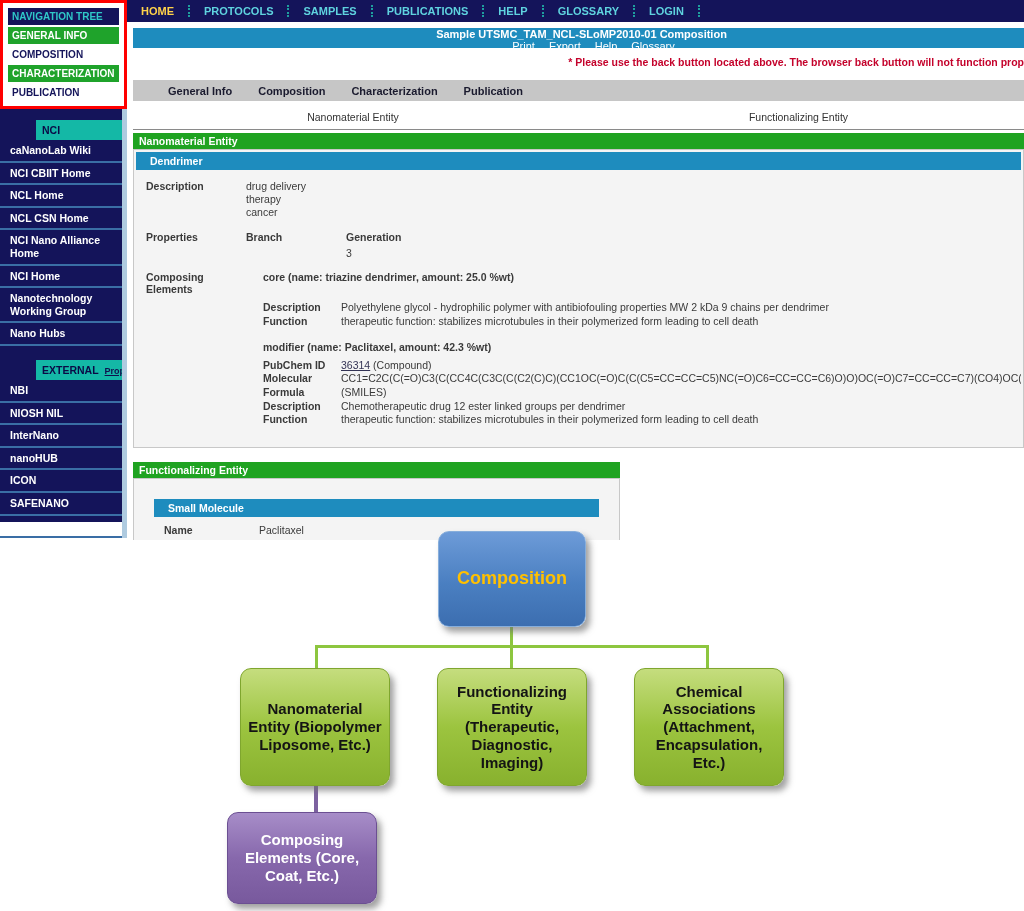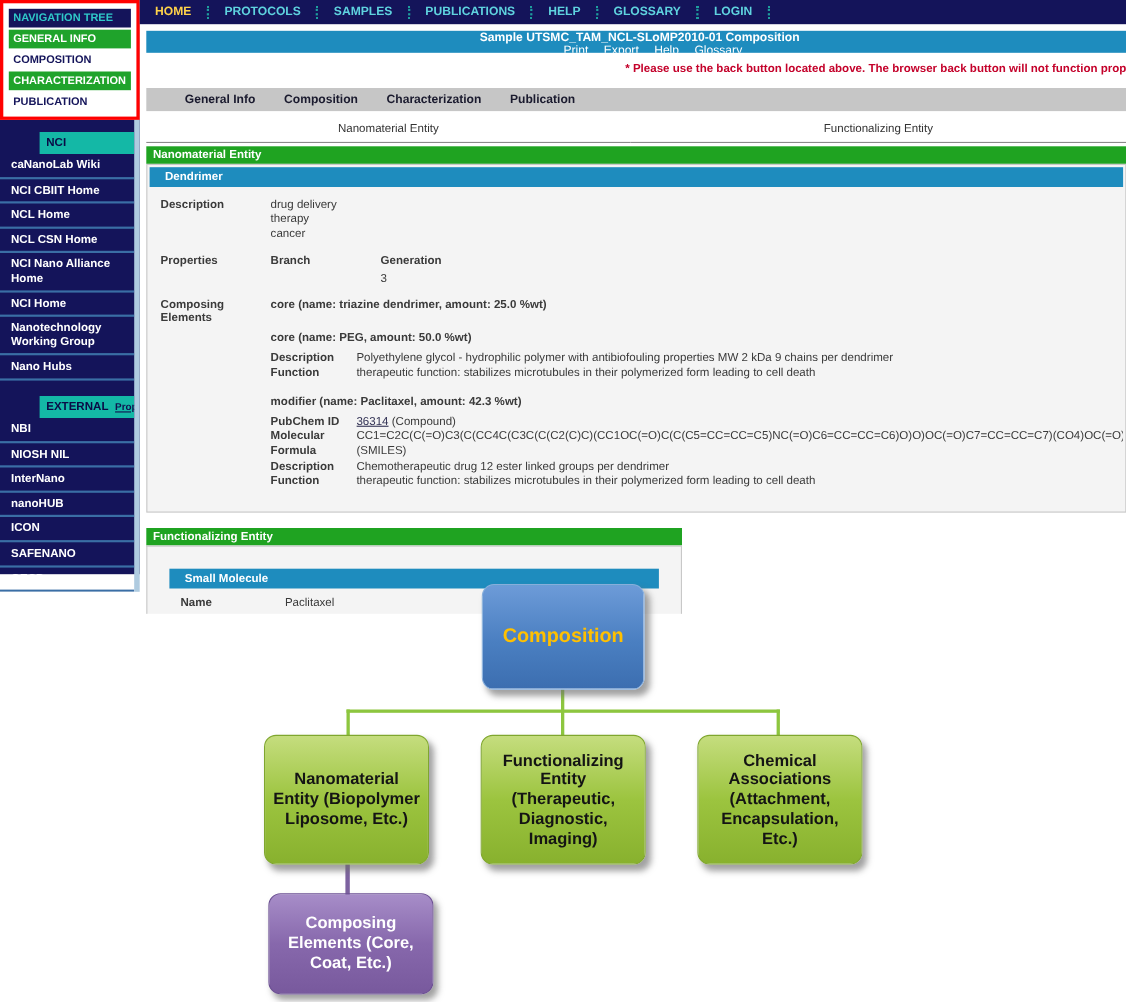--- a/index.html
+++ b/index.html
@@ -51,21 +51,21 @@
   .entity-bar { background:#1E8CBE; color:#fff; font-weight:bold; font-size:10.5px; padding:3px 0 3px 14px; }
   .content { padding:10px 0 0 10px; font-size:10.5px; color:#3A3A3A; }
   .row { display:flex; margin-bottom:12px; }
   .row-label { width:100px; font-weight:bold; flex-shrink:0; }
   .row-value { flex:1; line-height:1.25; }
   .prop-grid { display:flex; }
   .prop-col { width:100px; }
   .prop-name { font-weight:bold; display:block; }
   .prop-val { margin-top:4px; }
 
-  .ce-wrap { flex:1; overflow:hidden; }
+  .ce-wrap { flex:1; overflow:hidden;margin-left:17px; }
   .ce-title { font-weight:bold; margin:0 0 6px 0; }
   .ce-row { display:flex; line-height:1.3; }
   .ce-label { width:78px; font-weight:bold; flex-shrink:0; }
   .ce-value { flex:1; overflow:hidden; }
   .nowrap-line { display:block; white-space:nowrap; overflow:hidden; }
   .ce-link { text-decoration:underline; color:#333355; cursor:pointer; }
   .ce-gap { height:12px; }
 
   .func-section { width:487px; margin-top:14px; }
   .func-body { border:1px solid #C8C8C8; border-bottom:none; background:#F4F4F4; padding:20px; height:62px; overflow:hidden; }
@@ -74,21 +74,21 @@
   .f-label { width:95px; font-weight:bold; flex-shrink:0; }
 
   
   .dg { position:absolute; }
   .dg-box { border-radius:11px; text-align:center; display:flex; align-items:center; justify-content:center; font-weight:bold; line-height:1.18; padding:4px 6px; box-shadow:4px 5px 6px rgba(110,110,110,0.65); }
   .dg-root { left:438px; top:531px; width:148px; height:96px; font-size:18px; color:#FFC000;
     background:linear-gradient(180deg,#6D9BD8 0%,#4A7FC1 55%,#3C6EB0 100%); border:1px solid #87AEDB; }
   .dg-green { top:668px; width:150px; height:118px; font-size:15px; color:#141414;
     background:linear-gradient(180deg,#C5DD7E 0%,#9CC43F 50%,#88B12E 100%); border:1px solid #7FA62E; }
   .dg-g1 { left:240px; } .dg-g2 { left:437px; } .dg-g3 { left:634px; }
-  .dg-purple { left:244px; top:812px; width:150px; height:92px; font-size:15px; color:#FFFFFF;
+  .dg-purple { left:227px; top:812px; width:150px; height:92px; font-size:15px; color:#FFFFFF;
     background:linear-gradient(180deg,#A78DC8 0%,#8768AC 50%,#78599D 100%); border:1px solid #6B4F92; }
   .dg-line { position:absolute; background:#8DC63F; }
   .dg-vroot { left:510px; top:627px; width:3px; height:43px; }
   .dg-h { left:315px; top:645px; width:394px; height:3px; }
   .dg-vl { left:315px; top:645px; width:3px; height:26px; }
   .dg-vr { left:706px; top:645px; width:3px; height:26px; }
   .dg-vp { left:314px; top:786px; width:4px; height:28px; background:#7D62A0; }
 </style>
 </head>
 <body>
@@ -193,21 +193,20 @@
             <span class="prop-name">Generation</span>
             <div class="prop-val">3</div>
           </div>
         </div>
       </div>
       <div class="row">
         <div class="row-label">Composing Elements</div>
         <div class="ce-wrap">
             <div class="ce-title">core (name: triazine dendrimer, amount: 25.0 %wt)</div>
             <div class="ce-gap"></div>
-            <div class="ce-title">core (name: PEG, amount: 50.0 %wt)</div>
             <div class="ce-row">
               <div class="ce-label">Description</div>
               <div class="ce-value">Polyethylene glycol - hydrophilic polymer with antibiofouling properties MW 2 kDa 9 chains per dendrimer</div>
             </div>
             <div class="ce-row">
               <div class="ce-label">Function</div>
               <div class="ce-value">therapeutic function: stabilizes microtubules in their polymerized form leading to cell death</div>
             </div>
             <div class="ce-gap"></div>
             <div class="ce-title">modifier (name: Paclitaxel, amount: 42.3 %wt)</div>

